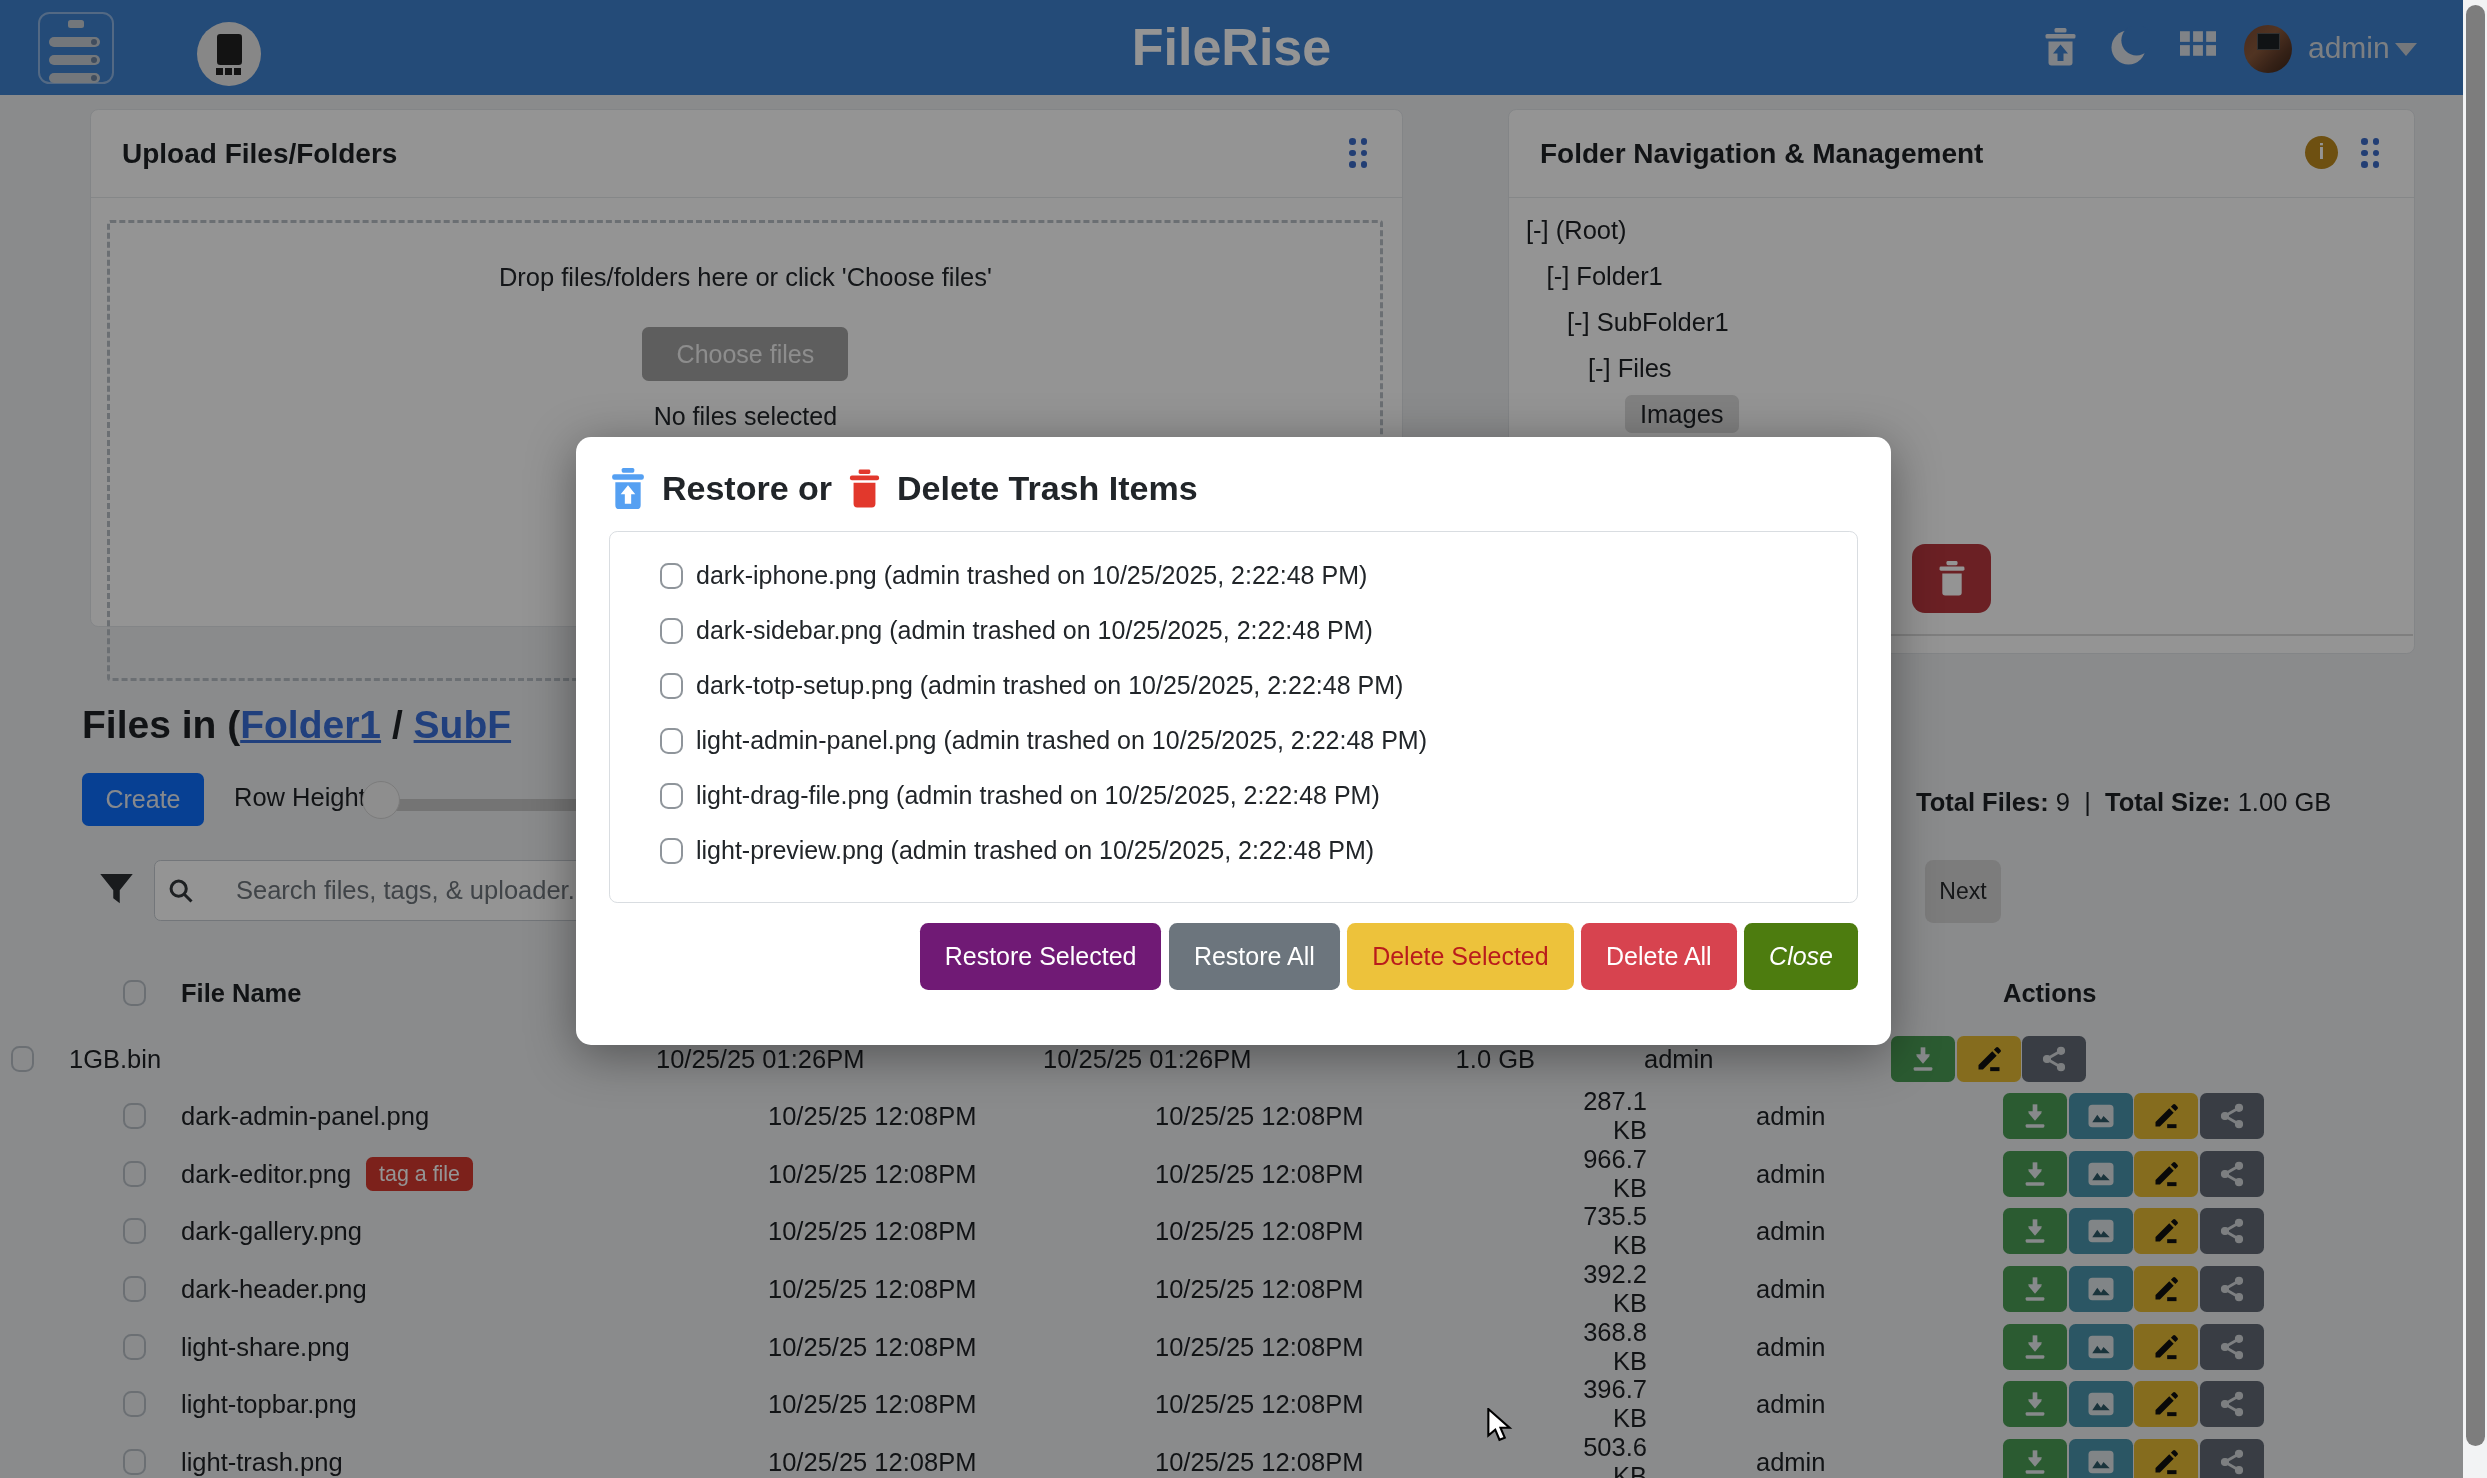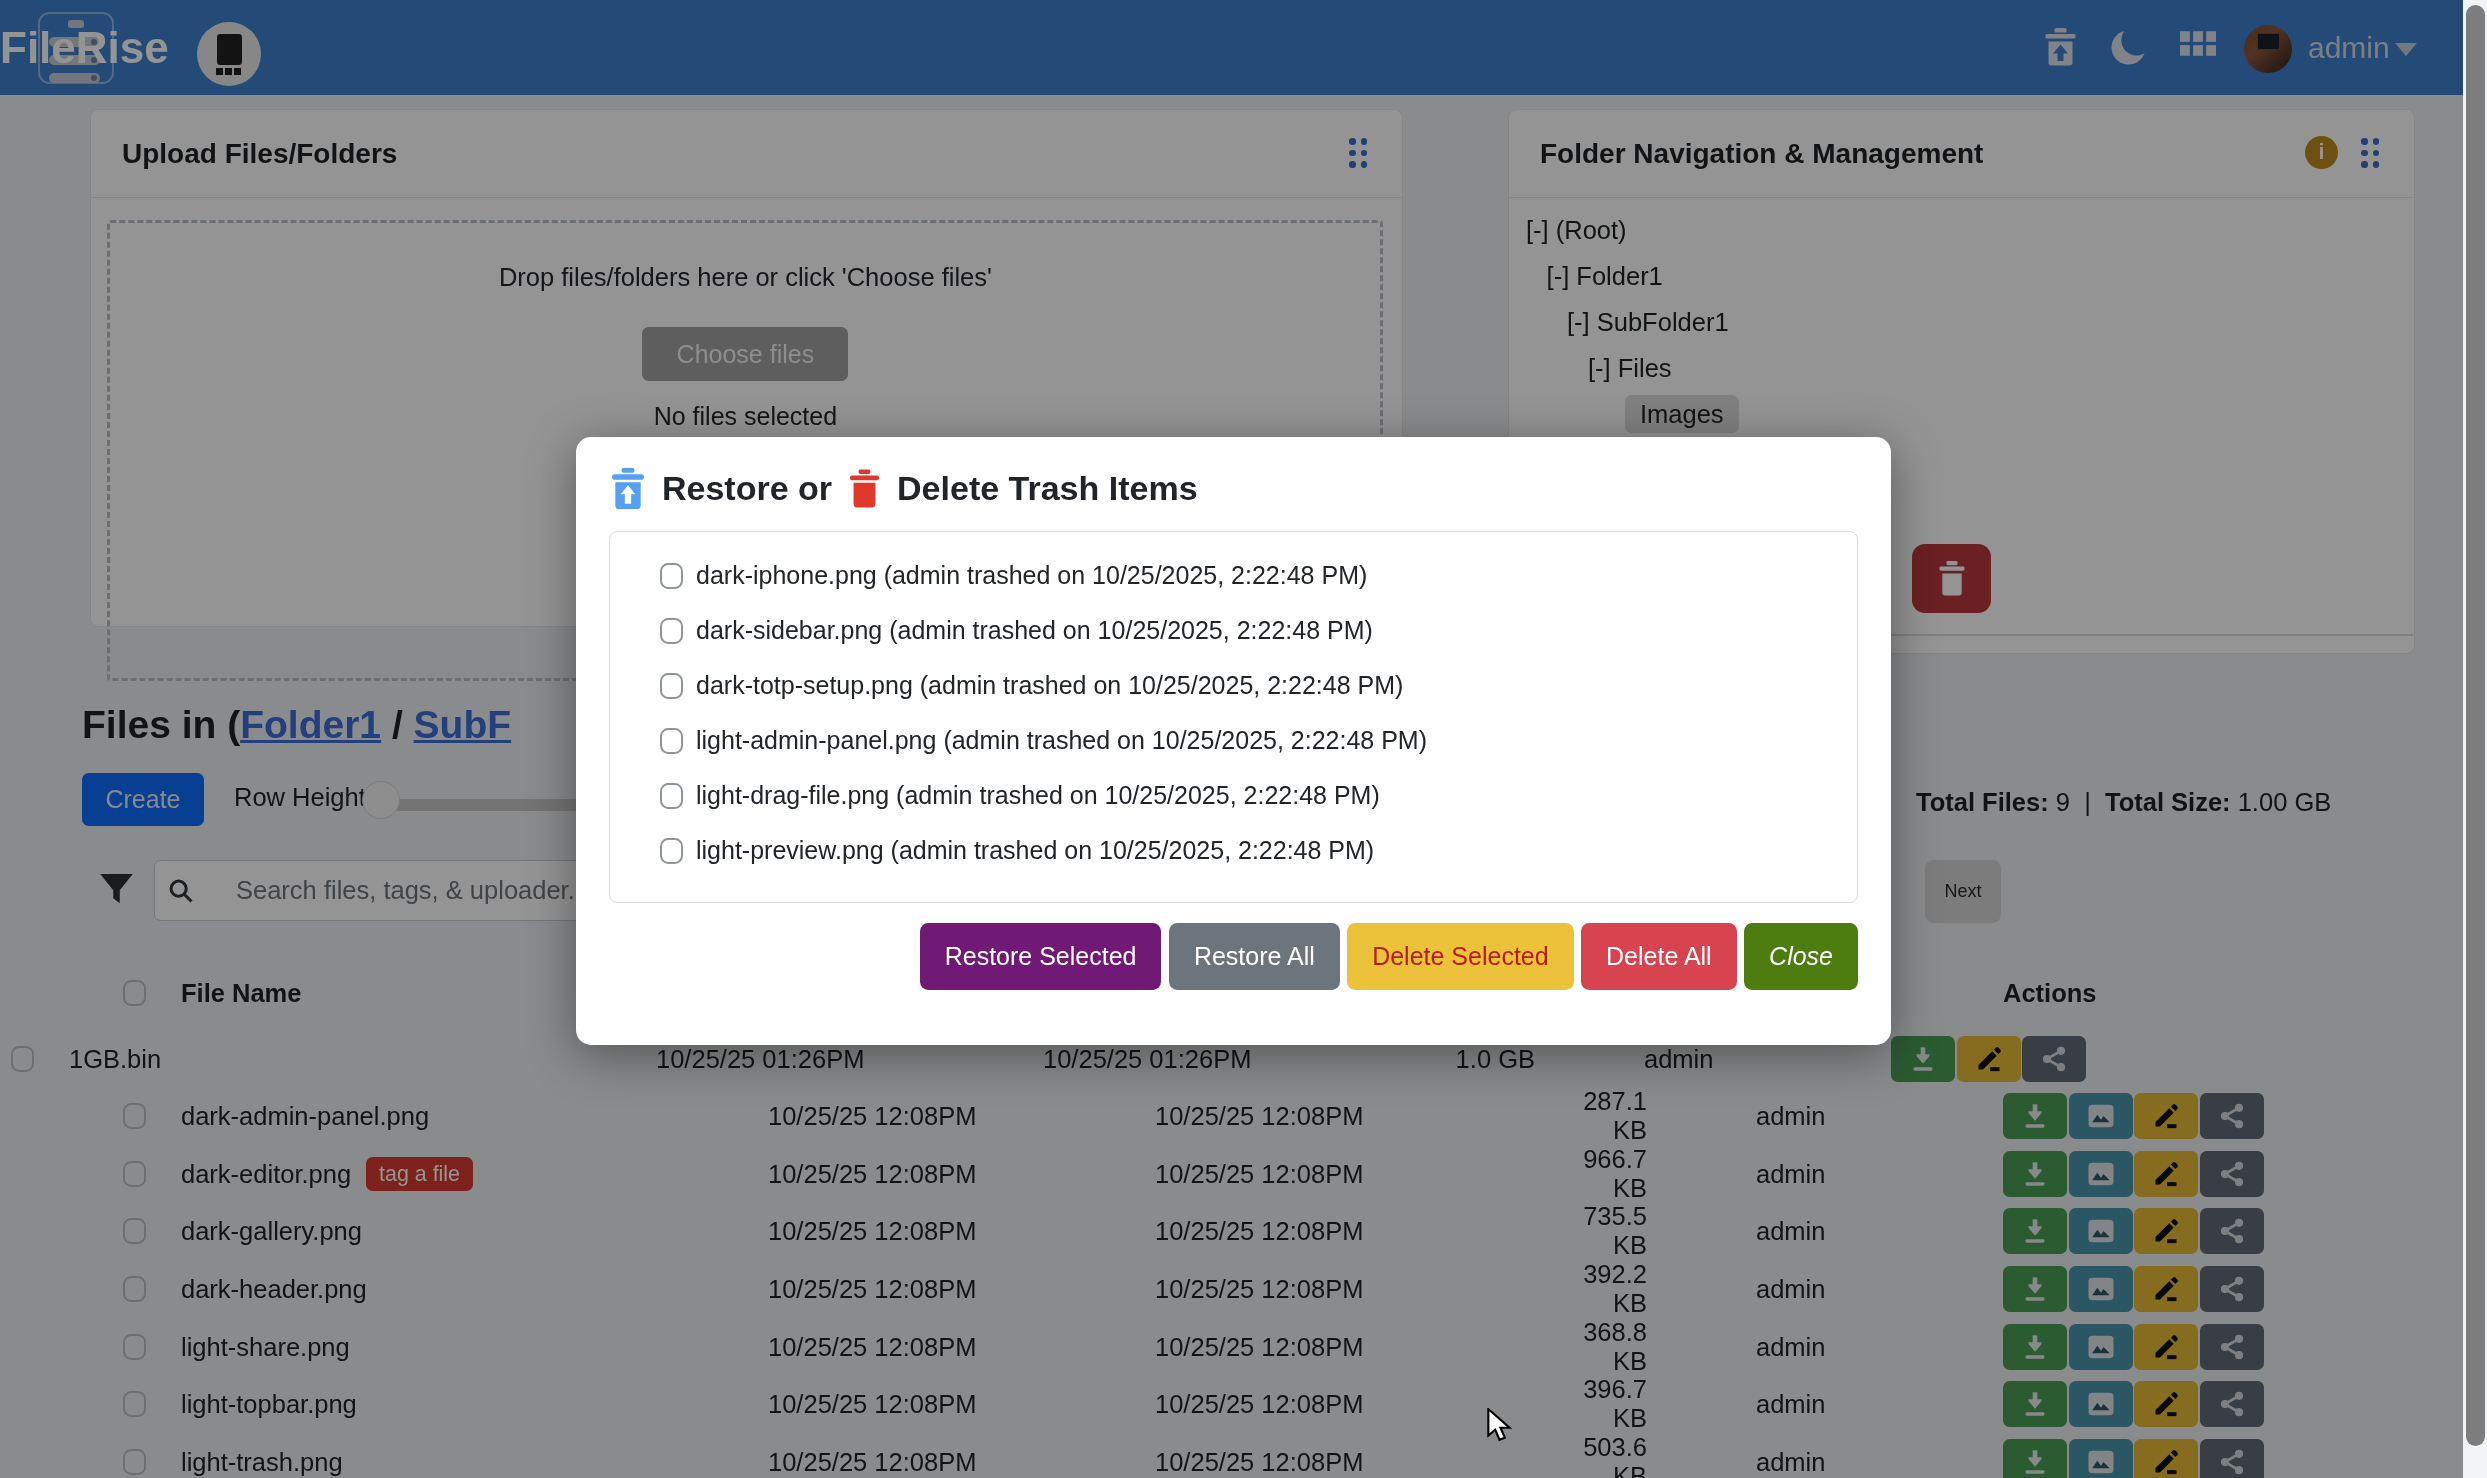--- a/index.html
+++ b/index.html
@@ -1,21 +1,21 @@
 <!DOCTYPE html>
 <html style="font-size:13px"><head>
 <meta charset="utf-8">
 <style>
   html,body{margin:0;padding:0;background:#eaecef;font-family:"Liberation Sans",sans-serif;}
   #viewport{position:relative;width:2487px;height:1479px;overflow:hidden;background:#eef0f2;}
 
   
   .navbar{position:absolute;left:0;top:0;width:2463px;height:95px;background:#3e81cf;}
-  .nav-title{position:absolute;left:0;right:0;top:0;height:95px;line-height:95px;
-             color:#ffffff;font-size:44px;font-weight:bold;}
+  .nav-title{position:absolute;left:0;right:0;top:0;height:95px;line-height:95px;text-align:center;
+             color:#ffffff;font-size:52px;font-weight:bold;}
   .hamburger{position:absolute;left:38px;top:11.5px;width:76px;height:72px;border:2.5px solid rgba(255,255,255,.42);
              border-radius:11.5px;box-sizing:border-box;}
   .hb-top{position:absolute;left:28px;top:6.6px;width:16.4px;height:8.2px;background:#c7cdd4;border-radius:2.5px;}
   .hb-bar{position:absolute;left:9px;width:51px;height:10.7px;background:#c7cdd4;border-radius:5px;}
   .hb-bar::after{content:"";position:absolute;right:3.3px;top:2.5px;width:5.8px;height:5.8px;border-radius:50%;background:#6f86a3;}
   .circle-btn{position:absolute;left:197px;top:22px;width:64px;height:64px;border-radius:50%;background:#e9e9e9;}
   .cb-glyph{position:absolute;left:20px;top:11.5px;width:25px;height:31px;background:#222;border-radius:3.3px;}
   .cb-dots{position:absolute;left:19px;top:46px;width:26px;display:flex;gap:2.5px;}
   .cb-dots span{width:6.6px;height:6.6px;background:#222;display:block;}
   .nav-ic{position:absolute;top:28px;width:39px;height:39px;color:#dde2e8;}
@@ -67,21 +67,21 @@
   .funnel{position:absolute;left:97px;top:869px;width:39px;height:43px;color:#2b2f33;}
   .search-addon{position:absolute;left:154px;top:860px;width:53px;height:61px;border:1.6px solid #c6ccd2;
                 border-radius:6.6px 0 0 6.6px;box-sizing:border-box;background:#fff;color:#33373b;
                 display:flex;align-items:center;justify-content:center;}
   .search-input{position:absolute;left:205px;top:860px;width:482px;height:61px;border:1.6px solid #c6ccd2;border-left:none;
                 box-sizing:border-box;font-size:25.5px;padding-left:31px;color:#33373b;font-family:inherit;border-radius:0;}
   .search-input::placeholder{color:#6e757c;}
   .totals{position:absolute;left:1916px;top:788px;font-size:25.5px;color:#1e2125;white-space:nowrap;}
   .totals b{font-weight:bold;}
   .next-btn{position:absolute;left:1925px;top:860px;width:76px;height:63px;background:#d6d6d6;color:#26292c;
-            border:none;border-radius:8.2px;font-size:18px;font-family:inherit;}
+            border:none;border-radius:8.2px;font-size:23px;font-family:inherit;}
 
   
   .tbl-row{position:absolute;left:0;width:2463px;height:58px;display:grid;padding-left:123px;box-sizing:border-box;
            grid-template-columns:58px 587px 387px 388px 104px 296px auto;align-items:center;
            font-size:25.5px;color:#1e2125;}
   .tbl-header{top:964px;font-weight:bold;}
   .cb{width:23px;height:26px;border:2.5px solid #b9c0c7;border-radius:8.2px;background:transparent;box-sizing:border-box;}
   .cell-size{text-align:right;}
   .cell-uploader{padding-left:109px;}
   .cell-actions{padding-left:60px;}

